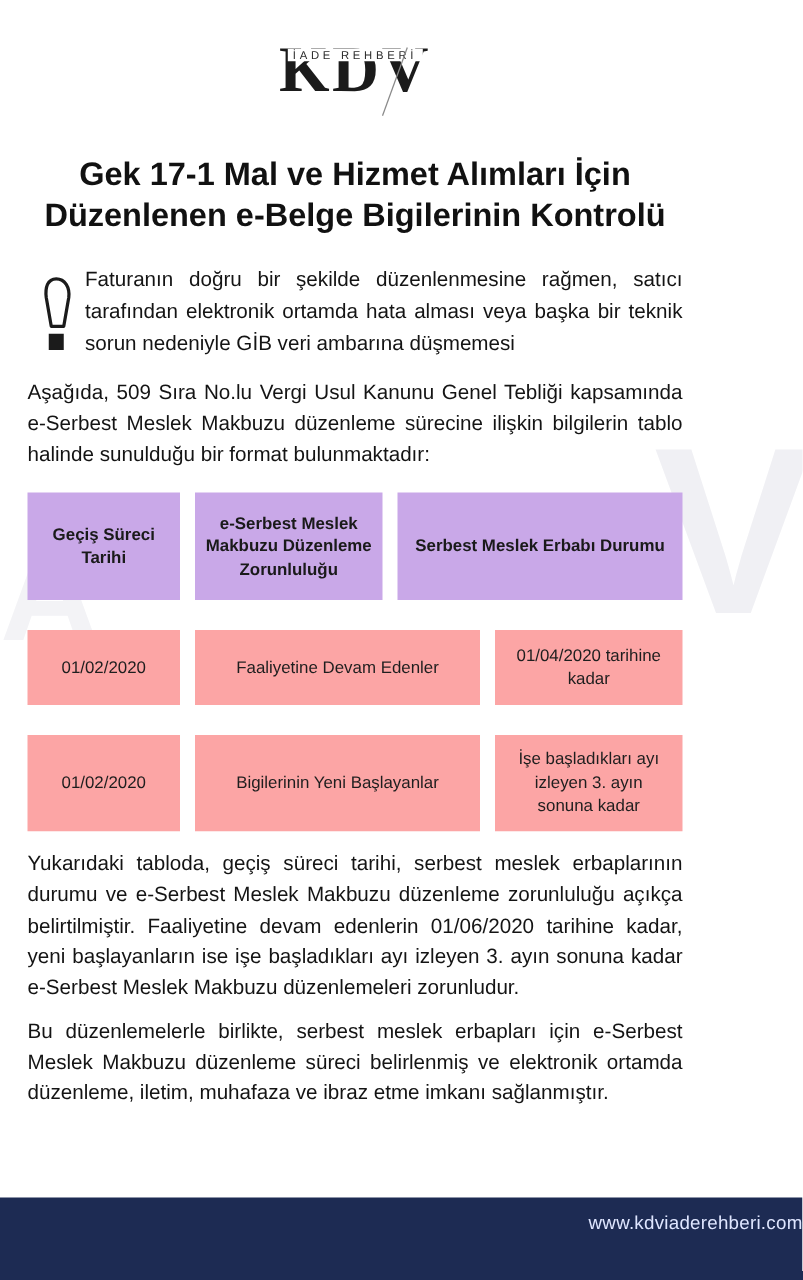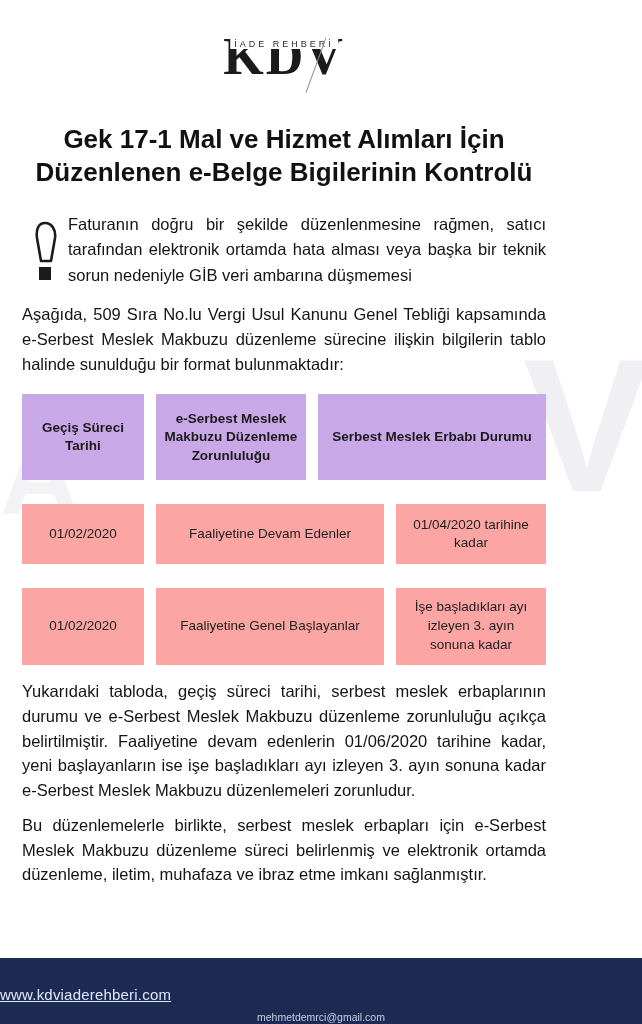--- a/index.html
+++ b/index.html
@@ -181,25 +181,24 @@
     position: absolute;
     left: 0;
     bottom: 0;
     width: 642px;
     height: 66px;
     background: #1d2b53;
     color: #ffffff;
     z-index: 3;
   }
   .footer-site {
-    text-align: left;
-    padding-top: 28px;
+    text-align: right;
+    padding-top: 12px;
     font-size: 15px;
     color: #dfe6ff;
-    text-decoration: underline;
     letter-spacing: .2px;
   }
   .footer-mail {
     text-align: center;
     padding-top: 8px;
     font-size: 10.5px;
     color: #c9cfe4;
   }
 </style>
 </head>
@@ -236,26 +235,25 @@
       <div class="cell c3">e-Serbest Meslek Makbuzu Düzenleme Zorunluluğu</div>
       <div class="cell c2">Serbest Meslek Erbabı Durumu</div>
     </div>
     <div class="trow body">
       <div class="cell c1">01/02/2020</div>
       <div class="cell c2">Faaliyetine Devam Edenler</div>
       <div class="cell c3">01/04/2020 tarihine kadar</div>
     </div>
     <div class="trow body">
       <div class="cell c1">01/02/2020</div>
-      <div class="cell c2">Faaliyetine Genel Başlayanlar</div>
+      <div class="cell c2">Bigilerinin Yeni Başlayanlar</div>
       <div class="cell c3">İşe başladıkları ayı izleyen 3. ayın sonuna kadar</div>
     </div>
   </div>
 
   <div class="para">Yukarıdaki tabloda, geçiş süreci tarihi, serbest meslek erbaplarının durumu ve e-Serbest Meslek Makbuzu düzenleme zorunluluğu açıkça belirtilmiştir. Faaliyetine devam edenlerin 01/06/2020 tarihine kadar, yeni başlayanların ise işe başladıkları ayı izleyen 3. ayın sonuna kadar e-Serbest Meslek Makbuzu düzenlemeleri zorunludur.</div>
   <div class="para tight">Bu düzenlemelerle birlikte, serbest meslek erbapları için e-Serbest Meslek Makbuzu düzenleme süreci belirlenmiş ve elektronik ortamda düzenleme, iletim, muhafaza ve ibraz etme imkanı sağlanmıştır.</div>
 
 </div>
 
 <div class="footer">
   <div class="footer-site">www.kdviaderehberi.com</div>
-  <div class="footer-mail">mehmetdemrci@gmail.com</div>
 </div>
 
 </body></html>

